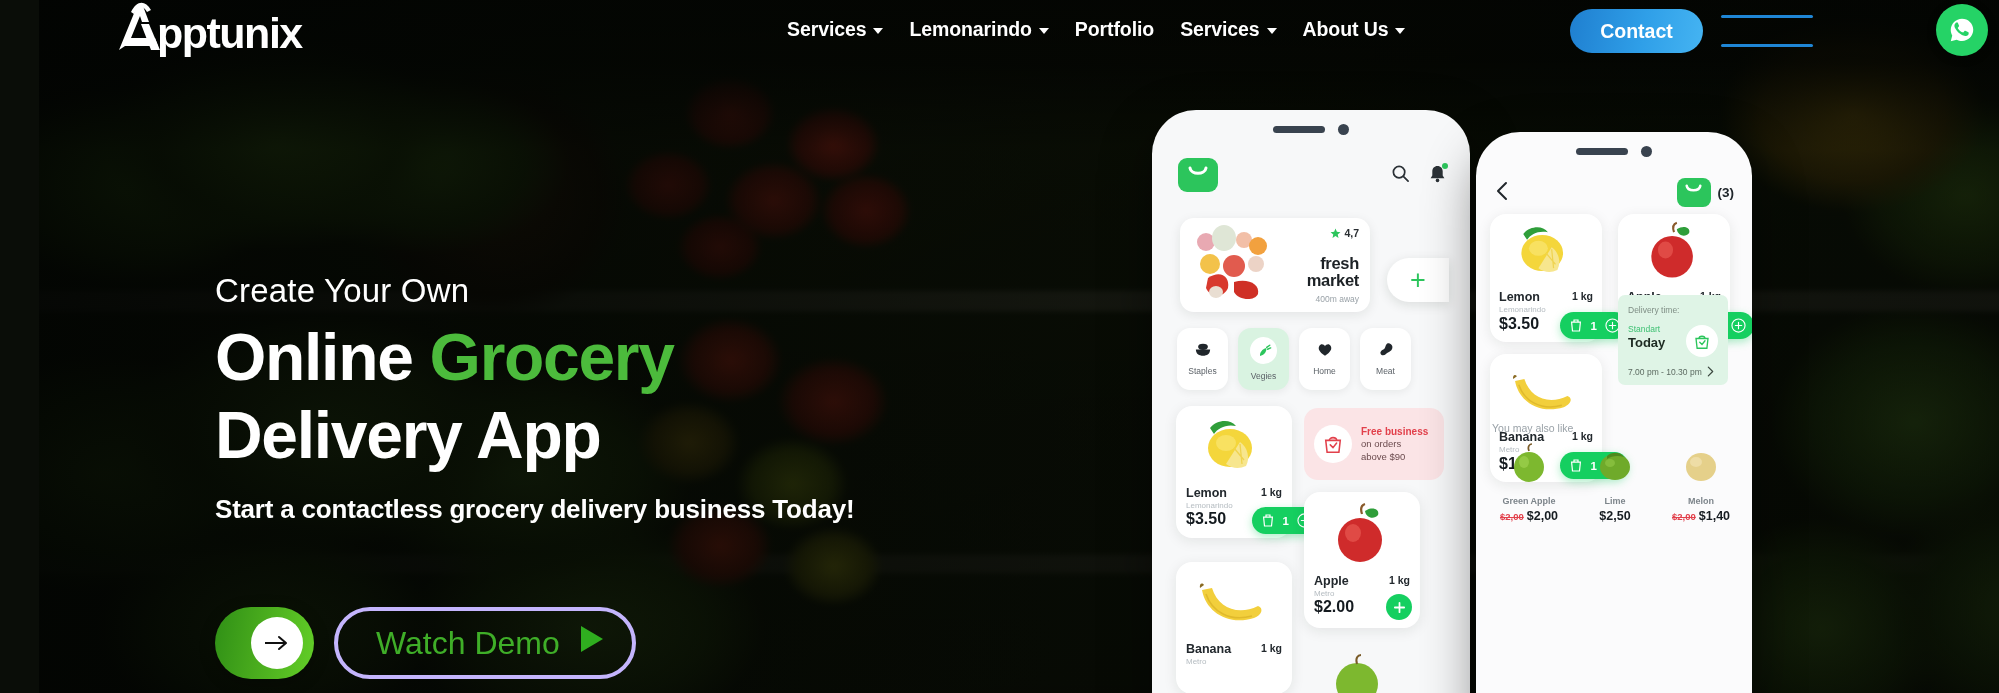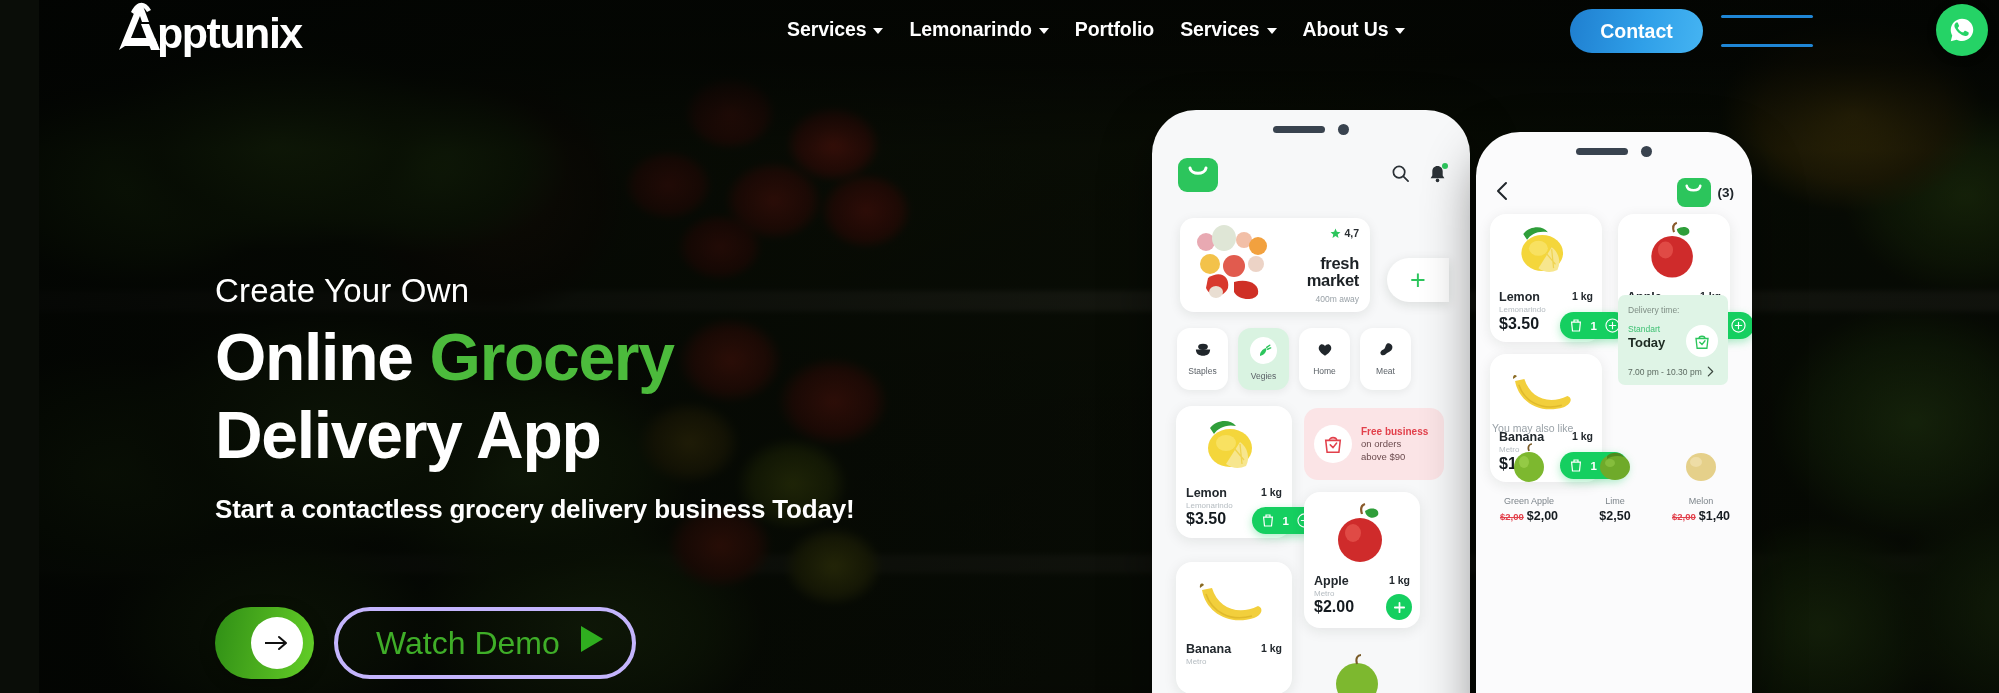--- a/index.html
+++ b/index.html
@@ -272,21 +272,21 @@
   }
   .dv-lab { font-size: 8.5px; color: #7f8e85; }
   .dv-std { font-size: 8.5px; color: #3ec173; margin-top: 9px; }
   .dv-day { font-size: 13px; font-weight: 700; color: #1d2a22; margin-top: 1px; }
   .dv-time { position: absolute; left: 10px; bottom: 8px; font-size: 8.5px; color: #5c6a61; display:flex; align-items:center; gap:5px; }
   .dv-ic { position: absolute; right: 10px; top: 30px; width: 32px; height: 32px; border-radius: 50%; background: #fff; display:flex; align-items:center; justify-content:center; }
 
   .also-title { position: absolute; left: 16px; top: 290px; font-size: 10.5px; color: #9aa2a8; }
   .also-row { position: absolute; left: 14px; top: 310px; width: 250px; display: flex; justify-content: space-between; }
   .also-item { width: 78px; text-align: center; }
-  .also-name { font-size: 9px; color: #7d858b; margin-top: 6px; }
+  .also-name { font-size: 9px; color: #7d858b; margin-top: 6px; font-weight: bold; }
   .also-price { font-size: 12.5px; font-weight: 700; color: #161c21; margin-top: 3px; }
   .also-old { font-size: 9.5px; color: #e2404b; text-decoration: line-through; margin-right: 3px; font-weight: 700; }
 
   .fruit { display:block; }
 </style>
 </head>
 <body>
 
 <div class="hero">
   <div class="bg-photo"></div>

